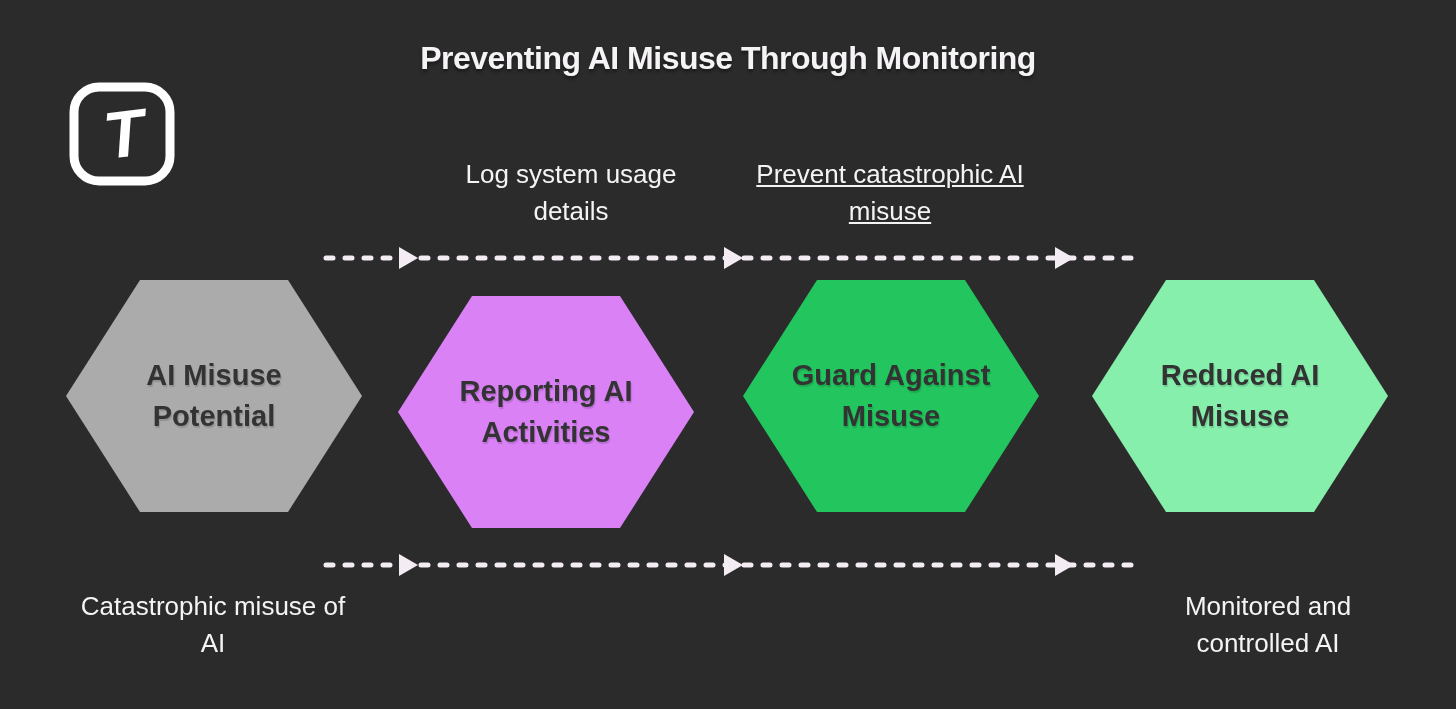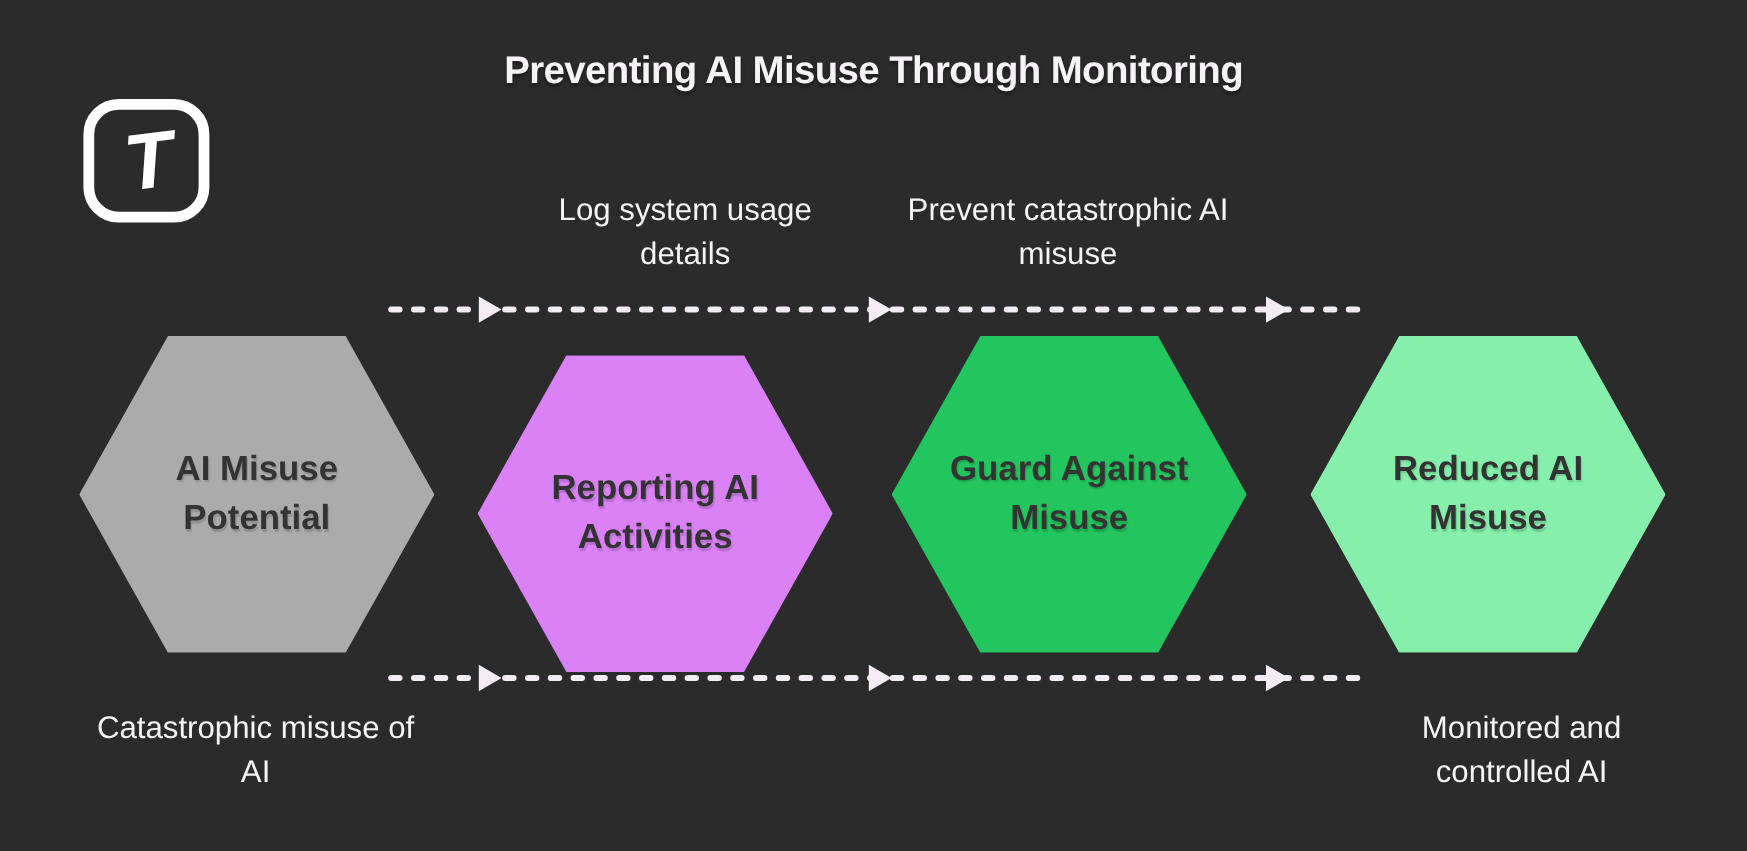--- a/index.html
+++ b/index.html
@@ -43,21 +43,21 @@
 
   
   .note {
     position: absolute;
     text-align: center;
     font-size: 26px;
     line-height: 1.42;
     color: var(--text_light, #f5f3f5);
   }
   .note-top-1    { left: 426px;  top: 156px; width: 290px; }
-  .note-top-2    { left: 745px;  top: 156px; width: 290px; }
+  .note-top-2    { left: 745px;  top: 156px; width: 290px; text-decoration: underline; }
   .note-bottom-1 { left: 73px;   top: 588px; width: 280px; }
   .note-bottom-2 { left: 1128px; top: 588px; width: 280px; }
 
   
   .rail {
     position: absolute;
     left: 322px;
     width: 814px;
     height: 26px;
   }
@@ -69,21 +69,21 @@
     stroke-dasharray: 7 12;
     stroke-linecap: round;
   }
   .rail polygon { fill: var(--dash, #f3ecf3); }
 
   
   .hex {
     position: absolute;
     top: 280px;
     width: 296px;
-    height: 264px;
+    height: 232px;
     clip-path: polygon(0 50%, 25% 0, 75% 0, 100% 50%, 75% 100%, 25% 100%);
     display: flex;
     align-items: center;
     justify-content: center;
   }
   .hex-1 { left: 66px; }
   .hex-2 { left: 398px; margin-top: 16px; }
   .hex-3 { left: 743px; }
   .hex-4 { left: 1092px; }
   .hex .hex-label {

